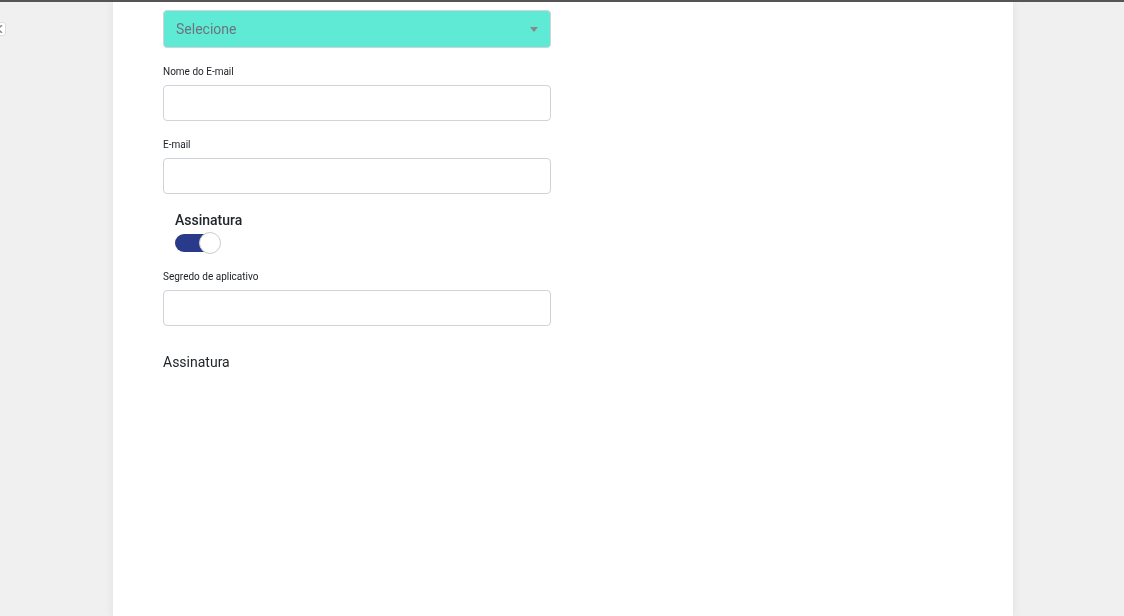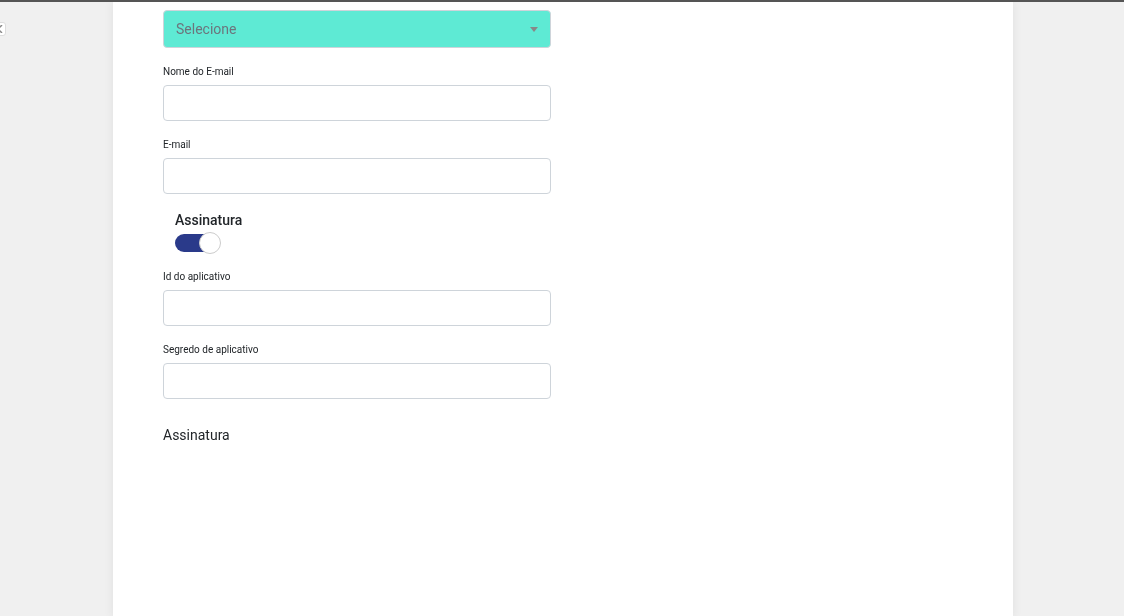--- a/index.html
+++ b/index.html
@@ -155,24 +155,20 @@
 
       <div class="toggle-row">
         <span class="toggle-label">Assinatura</span>
         <span class="toggle">
           <span class="toggle-knob"></span>
         </span>
       </div>
 
 
 
-      <div class="form-group">
-        <label class="form-label">Id do aplicativo</label>
-        <input type="text" class="form-control" value="" style="">
-      </div>
 
       <div class="form-group">
         <label class="form-label">Segredo de aplicativo</label>
         <input type="text" class="form-control" value="" style="">
       </div>
 
       <div class="section-title">Assinatura</div>
 
     </div>
   </div>

